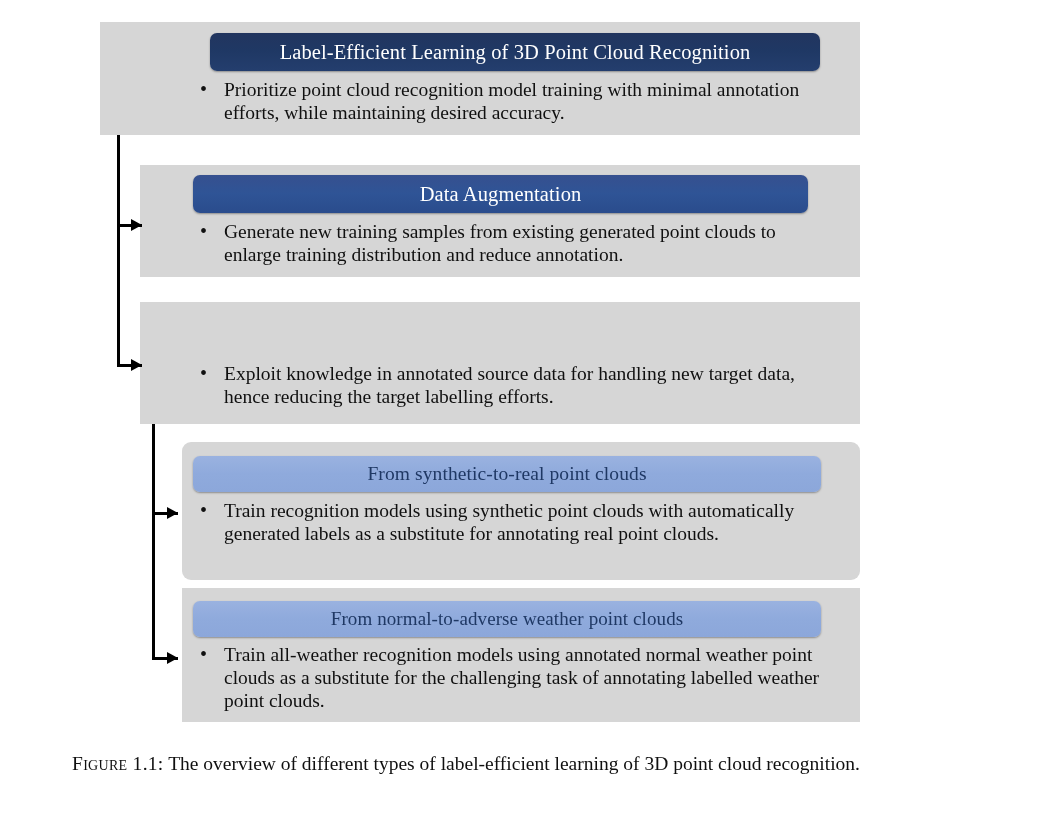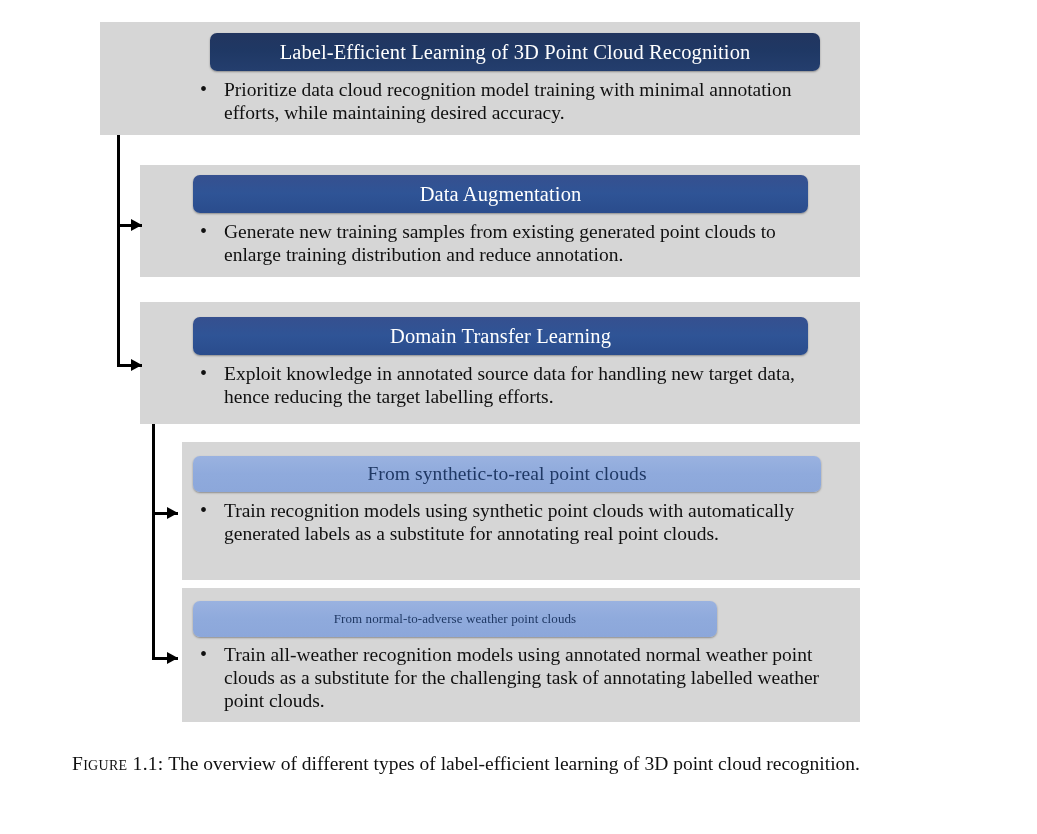--- a/index.html
+++ b/index.html
@@ -109,56 +109,53 @@
 <body>
 
 <div id="figure-canvas">
 
   <div class="card" style="left:100px; top:22px; width:760px; height:113px;">
     <div class="card-header hdr-navy" style="left:92px; top:11px; width:610px; height:38px; font-size:20.5px;margin-left:18px;">
       <span>Label-Efficient Learning of 3D Point Cloud Recognition</span>
     </div>
     <div class="bullet-row" style="left:100px; top:57px; width:610px; font-size:19.5px;">
       <span class="bullet-dot">•</span>
-      <span class="bullet-text">Prioritize data cloud recognition model training with minimal annotation efforts, while maintaining desired accuracy.</span>
+      <span class="bullet-text">Prioritize point cloud recognition model training with minimal annotation efforts, while maintaining desired accuracy.</span>
     </div>
   </div>
 
   <div class="card" style="left:140px; top:165px; width:720px; height:112px;">
     <div class="card-header hdr-blue" style="left:53px; top:10px; width:615px; height:38px; font-size:20.5px;">
       <span>Data Augmentation</span>
     </div>
     <div class="bullet-row" style="left:60px; top:56px; width:600px; font-size:19.5px;">
       <span class="bullet-dot">•</span>
       <span class="bullet-text">Generate new training samples from existing generated point clouds to enlarge training distribution and reduce annotation.</span>
     </div>
   </div>
 
   <div class="card" style="left:140px; top:302px; width:720px; height:122px;">
-    <div class="card-header hdr-blue" style="left:53px; top:15px; width:615px; height:38px; font-size:20.5px;">
-      <span>Domain Transfer Learning</span>
-    </div>
     <div class="bullet-row" style="left:60px; top:61px; width:620px; font-size:19.5px;">
       <span class="bullet-dot">•</span>
       <span class="bullet-text">Exploit knowledge in annotated source data for handling new target data, hence reducing the target labelling efforts.</span>
     </div>
   </div>
 
-  <div class="card" style="left:182px; top:442px; width:678px; height:138px;">
+  <div class="card" style="left:182px; top:442px; width:678px; height:138px;border-radius:9px;">
     <div class="card-header hdr-light" style="left:11px; top:14px; width:628px; height:36px; font-size:19.5px;">
       <span>From synthetic-to-real point clouds</span>
     </div>
     <div class="bullet-row" style="left:18px; top:58px; width:600px; font-size:19.5px;">
       <span class="bullet-dot">•</span>
       <span class="bullet-text">Train recognition models using synthetic point clouds with automatically generated labels as a substitute for annotating real point clouds.</span>
     </div>
   </div>
 
   <div class="card" style="left:182px; top:588px; width:678px; height:134px;">
-    <div class="card-header hdr-light" style="left:11px; top:13px; width:524px; height:36px; font-size:13px;">
+    <div class="card-header hdr-light" style="left:11px; top:13px; width:628px; height:36px; font-size:19px;">
       <span>From normal-to-adverse weather point clouds</span>
     </div>
     <div class="bullet-row" style="left:18px; top:56px; width:620px; font-size:19.5px;">
       <span class="bullet-dot">•</span>
       <span class="bullet-text">Train all-weather recognition models using annotated normal weather point clouds as a substitute for the challenging task of annotating labelled weather point clouds.</span>
     </div>
   </div>
 
   <div class="conn-v" style="left:117px; top:135px; height:232px;"></div>
   <div class="conn-h" style="left:117px; top:224px; width:25px;"></div>

